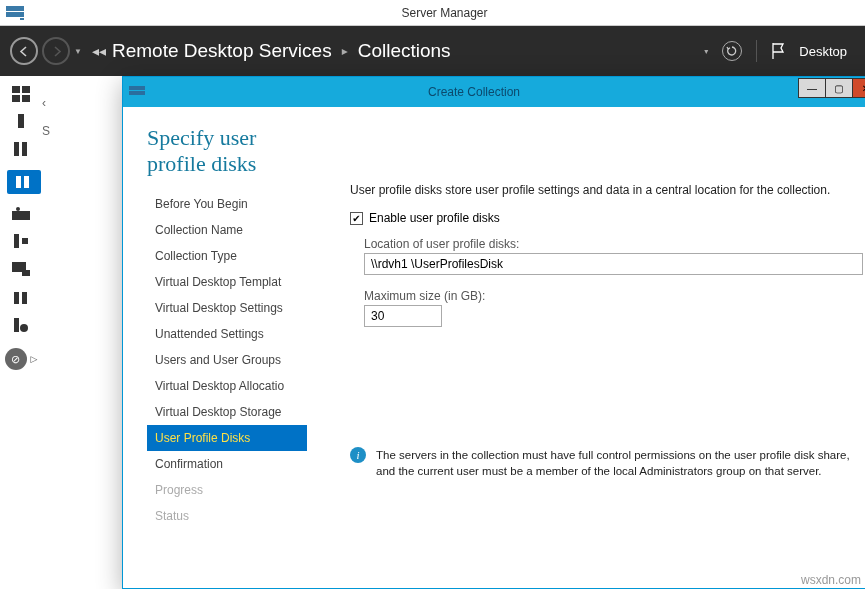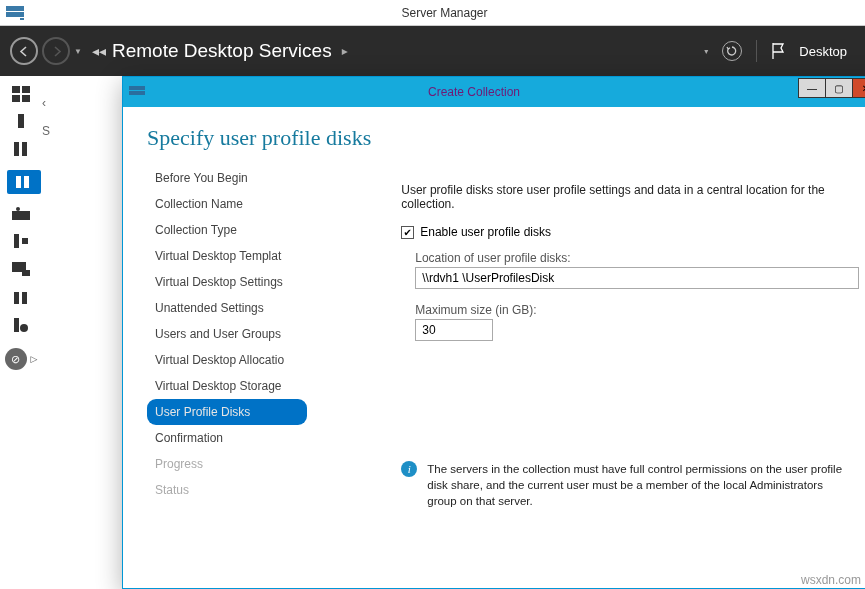--- a/index.html
+++ b/index.html
@@ -34,39 +34,39 @@
 
 .bg-content { flex: 1; position: relative; background: #fff; }
 .bg-peek-left { position: absolute; left: 0; top: 20px; color: #666; font-size: 12px; }
 .bg-peek-right { position: absolute; right: 2px; top: 310px; color: #555; font-size: 11px; text-align: right; }
 .bg-peek-right a { color: #0072c6; display: block; margin-top: 50px; }
 
 
 .dialog { position: absolute; left: 80px; top: 0px; width: 762px; height: 513px; background: #fff; border: 1px solid #0097d6; box-shadow: 0 6px 24px rgba(0,0,0,.3); }
 .dlg-titlebar { height: 30px; background: #16aadc; display: flex; align-items: center; padding-left: 6px; }
 .dlg-sm-icon { width: 16px; height: 12px; margin-right: 4px; }
-.dlg-title { flex: 1; text-align: center; color: #701a75; font-size: 12px; }
+.dlg-title { flex: 1; text-align: center; color: #0c4a6e; font-size: 12px; }
 .win-btns { display: flex; height: 22px; margin-right: 3px; margin-top: -6px; }
 .win-btn { width: 28px; height: 20px; border: 1px solid #333; background: #d9d9d9; display: flex; align-items: center; justify-content: center; font-size: 10px; margin-left: -1px; }
 .win-btn.close { background: #d04a2a; }
 
 .dlg-body { display: flex; height: calc(100% - 30px); padding: 18px 20px 10px 24px; gap: 30px; }
 .dlg-heading { color: #167a9e; font-size: 22px; font-weight: 300; margin-bottom: 20px; font-family: "Segoe UI Light","Segoe UI"; }
 
 .wiz-steps { width: 160px; margin-top: 62px; }
 .wiz-step { font-size: 12px; color: #444; padding: 6px 8px; white-space: nowrap; overflow: hidden; cursor: pointer; }
-.wiz-step.active { background: #0072c6; color: #e5e5e5; border-radius: 9px; }
+.wiz-step.active { background: #0072c6; color: #fde047; }
 .wiz-step.disabled { color: #aaa; }
 
 .dlg-right { flex: 1; }
 .intro { font-size: 12px; color: #222; margin-top: 58px; margin-bottom: 14px; }
 .chk-row { display: flex; align-items: center; gap: 6px; font-size: 12px; margin-bottom: 12px; }
 .chk { width: 13px; height: 13px; border: 1px solid #555; display: flex; align-items: center; justify-content: center; font-size: 10px; color: #000; }
 .fld-label { font-size: 12px; color: #555; margin-bottom: 2px; }
-.txt-input { width: 444px; height: 22px; border: 1px solid #aaa; padding: 2px 6px; font-size: 12px; display: flex; align-items: center; background: #fff; margin-bottom: 14px; }
+.txt-input { width: 499px; height: 22px; border: 1px solid #aaa; padding: 2px 6px; font-size: 12px; display: flex; align-items: center; background: #fff; margin-bottom: 14px; }
 .txt-input.small { width: 78px; }
 .info-box { display: flex; gap: 10px; margin-top: 120px; padding-right: 10px; }
 .info-icon { width: 16px; height: 16px; border-radius: 50%; background: #1e8fc6; color: #fff; display: flex; align-items: center; justify-content: center; font-size: 11px; font-style: italic; font-family: Georgia, serif; flex-shrink: 0; }
 .info-text { font-size: 11.5px; color: #222; line-height: 1.4; }
 
 .watermark { position: absolute; right: 4px; bottom: 2px; font-size: 12px; color: #999; }
 
 svg { display: block; }
 </style>
 </head>
@@ -94,20 +94,21 @@
       <svg width="13" height="13" viewBox="0 0 13 13">
           <path d="M5 2 L10 6.5 L5 11" stroke="#555" stroke-width="1.6" fill="none"></path>
         </svg>
     </div>
     <span class="dd-tri">▼</span>
   </div>
   <div class="breadcrumb">
     <span class="bc-arrow-left">◂◂</span>
     <span class="bc-item">Remote Desktop Services</span>
     <span class="bc-sep">▸</span>
+    <span class="bc-item">Collections</span>
   </div>
   <div class="header-right">
     <span class="dd-tri">▾</span>
     <div class="refresh-circ">
       <svg width="12" height="12" viewBox="0 0 12 12">
           <path d="M6 2 A4 4 0 1 1 2.2 4" stroke="#ccc" stroke-width="1.3" fill="none"></path>
           <path d="M1 2 L2.2 4 L4 2.8" stroke="#ccc" stroke-width="1.3" fill="none"></path>
         </svg>
     </div>
     <div class="divider-v"></div>

